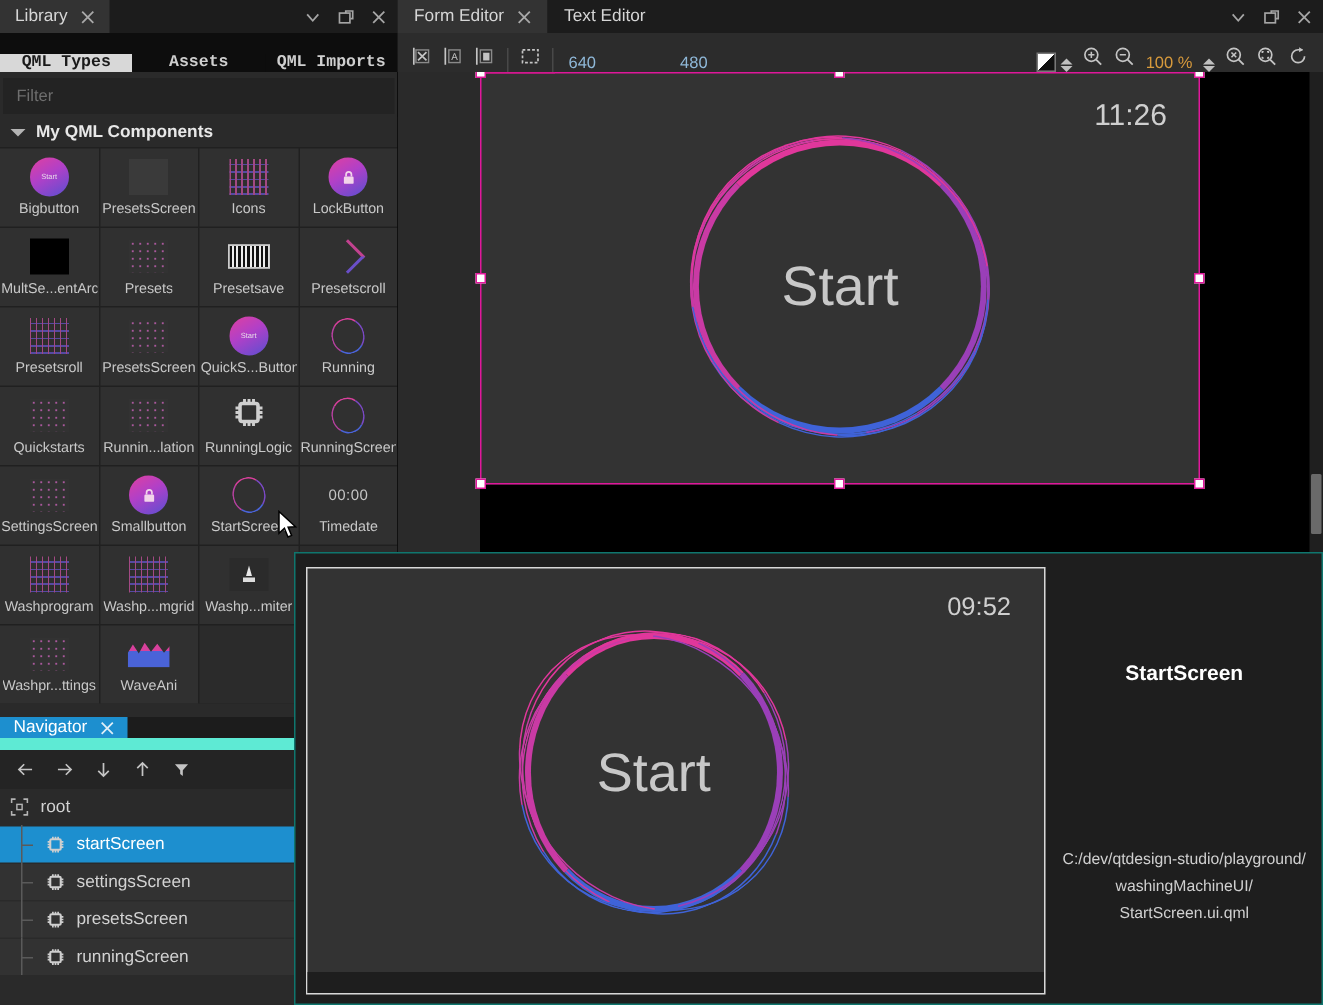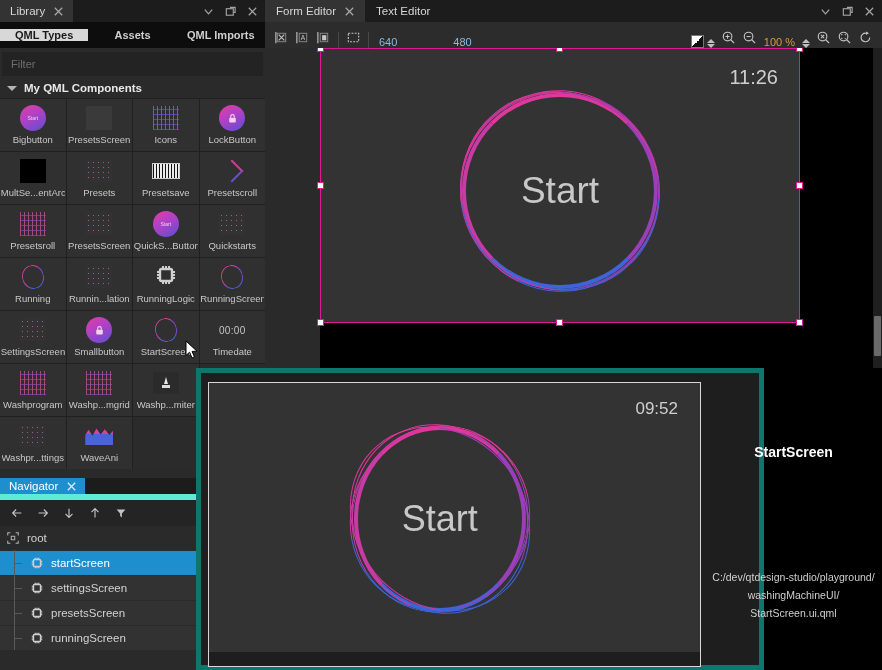--- a/index.html
+++ b/index.html
@@ -34,21 +34,21 @@
   }
   .titlebar-controls {
     position: absolute; right: 6px; top: 0; height: 22px;
     display: flex; align-items: center; gap: 9px;
   }
   .tb-icon { width: 13px; height: 13px; display: block; opacity: .85; }
 
   
   #library-tabs {
     height: 26px; background: #0d0d0d;
-    display: flex; align-items: center;
+    display: flex; align-items: flex-end; font-family: Liberation Mono, monospace;
   }
   .lib-tab {
     flex: 1; display: flex; align-items: center; justify-content: center;
     font-size: 11px; font-weight: bold; color: #cfcfcf;
     background: #0d0d0d;
   }
   .lib-tab.active { background: #d8d8d8; color: #1a1a1a; }
 
   
   #library-filter {
@@ -154,21 +154,21 @@
 
   
   #navigator-panel {
     position: absolute; left: 0; top: 478px;
     width: 196px; height: 192px;
     background: #2a2a2a;
   }
   #nav-titlebar {
     height: 22px; background: #1c1c1c;
     display: flex; align-items: stretch;
-    border-bottom: 6px solid #5eead4;
+    border-bottom: 8px solid #5eead4;
   }
   #nav-tab {
     background: #1d8fcf; display: flex; align-items: center;
     gap: 7px; padding: 0 7px 0 9px;
   }
   #nav-tab .t { font-size: 11.5px; color: #ffffff; }
   #nav-toolbar {
     height: 26px; background: #242424;
     display: flex; align-items: center; gap: 4px;
     padding-left: 6px;
@@ -294,22 +294,22 @@
     background: #1f1f1f;
   }
   #canvas-scroll-v .thumb {
     position: absolute; left: 1px; width: 7px;
     top: 268px; height: 40px; background: #6a6a6a; border-radius: 1px;
   }
 
   
   #preview-panel {
     position: absolute; left: 196px; top: 368px;
-    width: 568px; height: 302px;
-    background: #1e1e1e; border: 5px solid #0f766e;
+    width: 686px; height: 302px;
+    background: #1e1e1e; border: 1px solid #0f766e;
   }
   #preview-device {
     position: absolute; left: 7px; top: 9px;
     width: 493px; height: 285px;
     background: #333333; border: 1px solid #d8d8d8;
   }
   #preview-clock {
     position: absolute; right: 22px; top: 16px;
     font-size: 17px; color: #cfcfcf;
   }
@@ -444,29 +444,29 @@
         <div class="comp-label">PresetsScreen</div>
       </div>
       <div class="comp-cell">
         <div class="comp-thumb">
           <span class="th-circle">Start</span>
         </div>
         <div class="comp-label">QuickS...Button</div>
       </div>
       <div class="comp-cell">
         <div class="comp-thumb">
+          <span class="th-ring"></span>
+        </div>
+        <div class="comp-label">Running</div>
+      </div>
+      <div class="comp-cell">
+        <div class="comp-thumb">
           <span class="th-dots"></span>
         </div>
         <div class="comp-label">Quickstarts</div>
-      </div>
-      <div class="comp-cell">
-        <div class="comp-thumb">
-          <span class="th-ring"></span>
-        </div>
-        <div class="comp-label">Running</div>
       </div>
       <div class="comp-cell">
         <div class="comp-thumb">
           <span class="th-dots"></span>
         </div>
         <div class="comp-label">Runnin...lation</div>
       </div>
       <div class="comp-cell">
         <div class="comp-thumb">
           <span class="th-chip"><svg viewBox="0 0 16 16">

